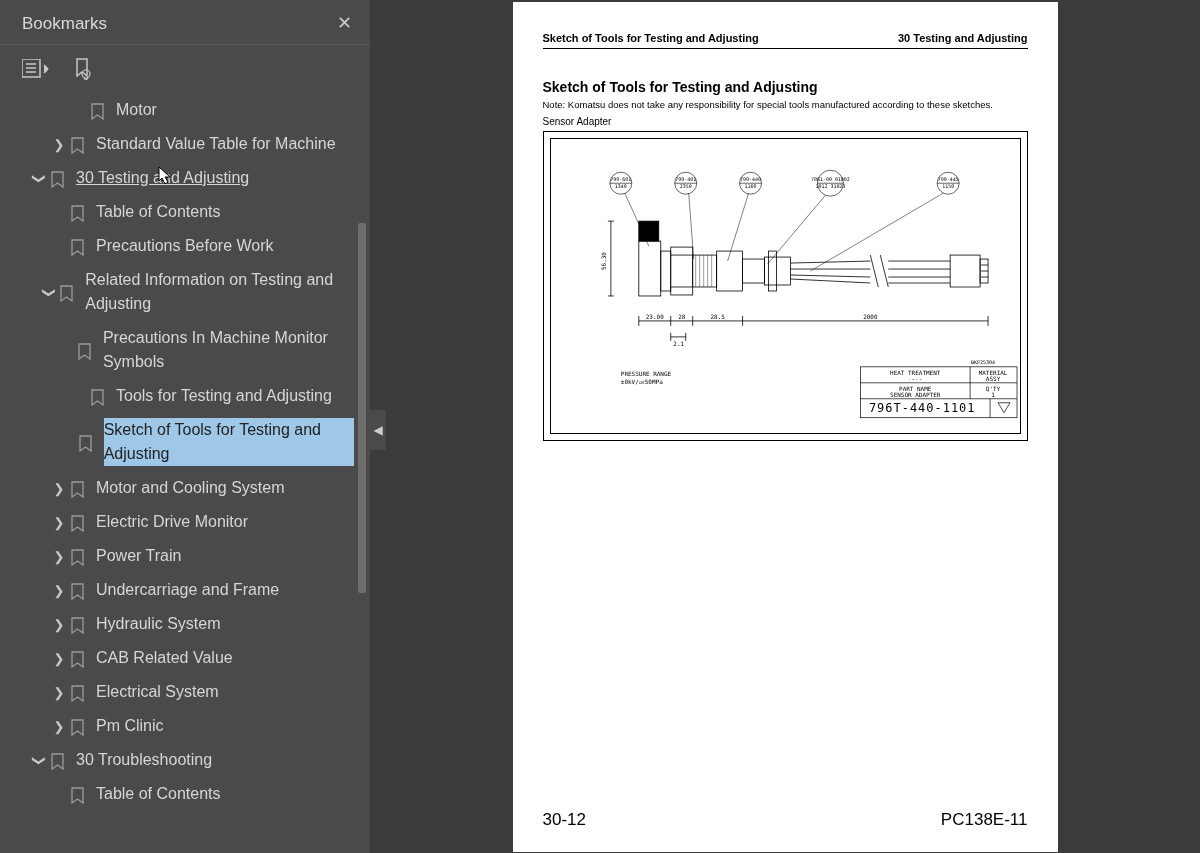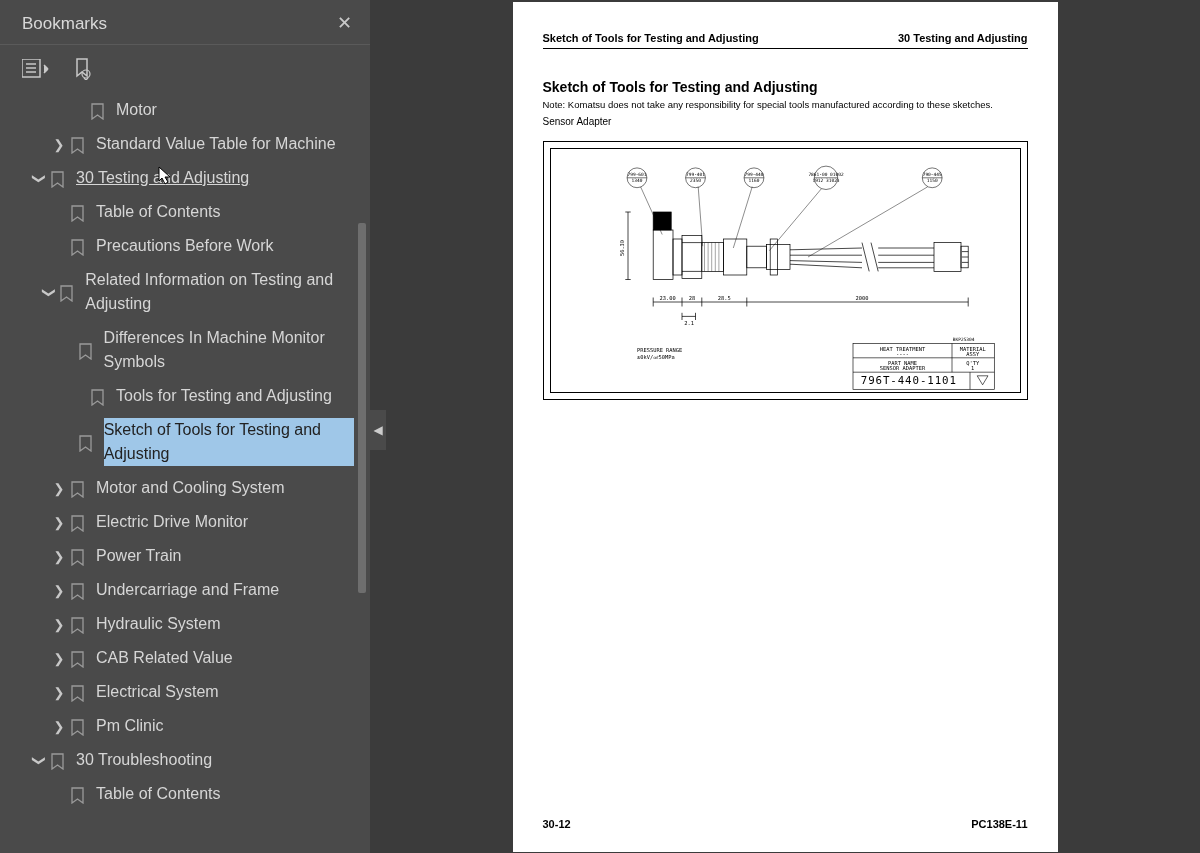--- a/index.html
+++ b/index.html
@@ -131,38 +131,38 @@
 .page-note {
   font-size: 9.5px;
   margin-top: 4px;
 }
 .page-label {
   font-size: 10px;
   margin-top: 6px;
 }
 .diagram-frame {
   border: 1.5px solid #000;
-  height: 259px;
-  margin-top: 14px;
+  height: 310px;
+  margin-top: 4px;
   position: relative;
 }
 .diagram-inner {
   position:absolute;
   inset: 6px;
   border: 0.8px solid #000;
 }
 .page-footer {
   position: absolute;
   bottom: 22px;
   left: 30px;
   right: 30px;
   display: flex;
   justify-content: space-between;
-  font-size: 11px;
-  font-weight: bold;
+  font-size: 17px;
+  font-weight: normal;
   align-items: flex-end;
 }
 .cursor {
   position: absolute;
   left: 157px;
   top: 166px;
   pointer-events: none;
 }
 .diag-svg { width:100%; height:100%; }
 </style>
@@ -255,21 +255,21 @@
         <span class="label-wrap"><span class="label">Related Information on Testing and Adjusting</span></span>
       </div>
       <div class="tree-item">
         <span class="indent" style="width:64px"></span>
         <span class="arrow" style=""></span>
         <span class="bookmark-ico">
           <svg width="15" height="17" viewBox="0 0 15 17">
             <path d="M2 1 L13 1 L13 16 L7.5 12 L2 16 Z" fill="none" stroke="#9a9a9a" stroke-width="1.3"></path>
           </svg>
         </span>
-        <span class="label-wrap"><span class="label">Differences In Machine Monitor Symbols</span></span>
+        <span class="label-wrap"><span class="label">Precautions In Machine Monitor Symbols</span></span>
       </div>
       <div class="tree-item">
         <span class="indent" style="width:64px"></span>
         <span class="arrow" style=""></span>
         <span class="bookmark-ico">
           <svg width="15" height="17" viewBox="0 0 15 17">
             <path d="M2 1 L13 1 L13 16 L7.5 12 L2 16 Z" fill="none" stroke="#9a9a9a" stroke-width="1.3"></path>
           </svg>
         </span>
         <span class="label-wrap"><span class="label">Tools for Testing and Adjusting</span></span>

